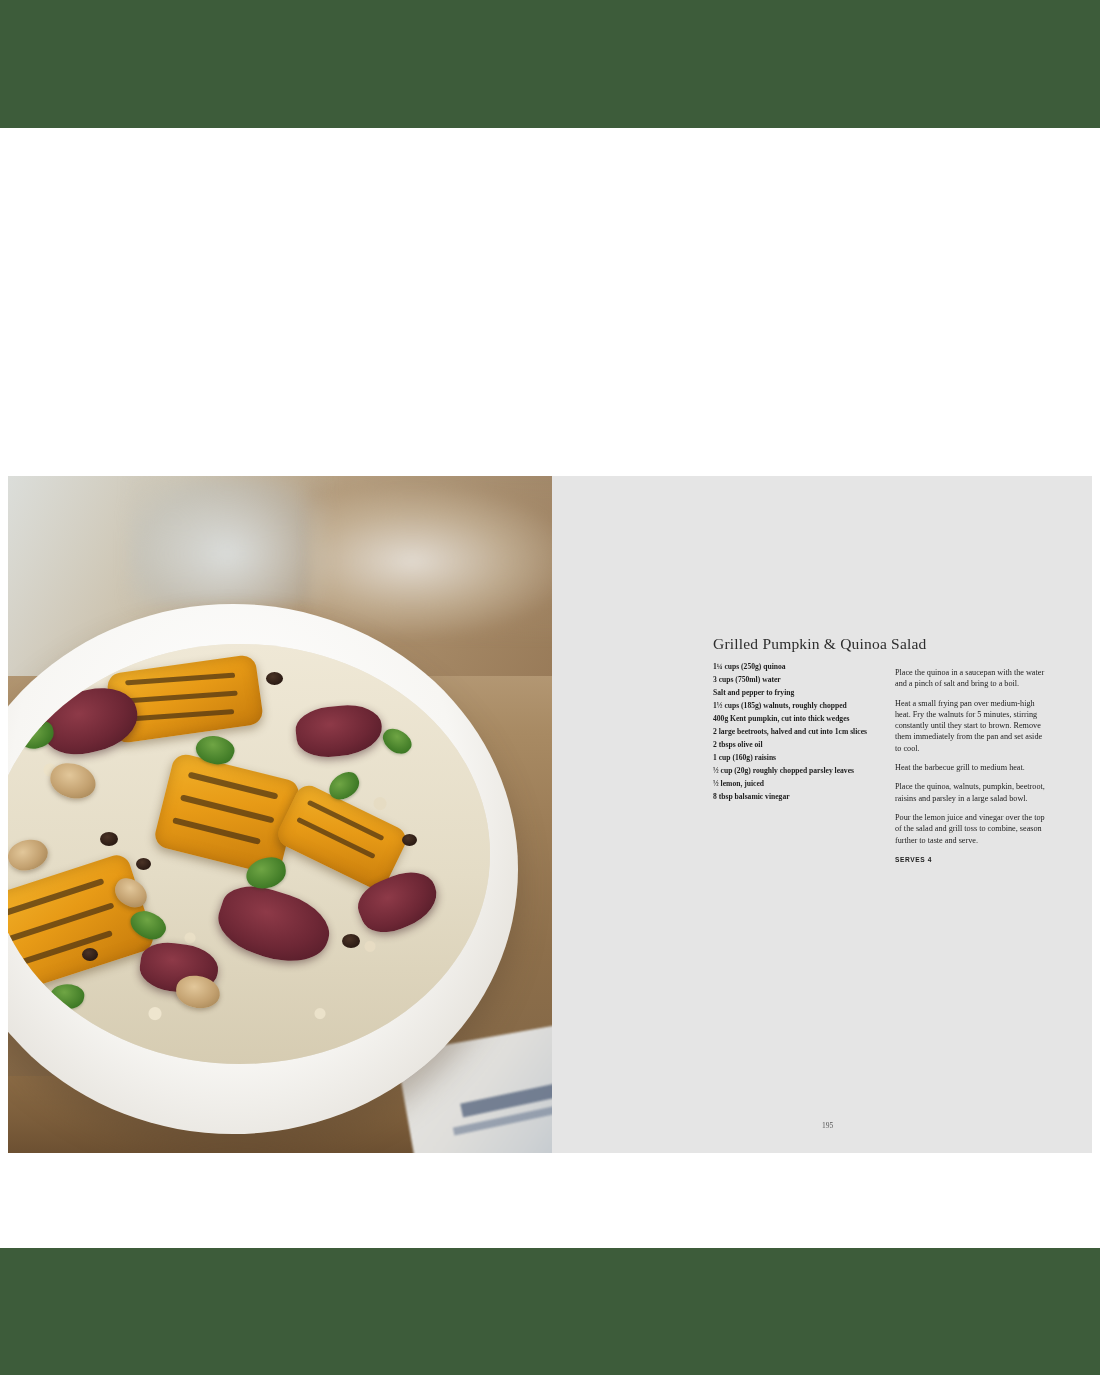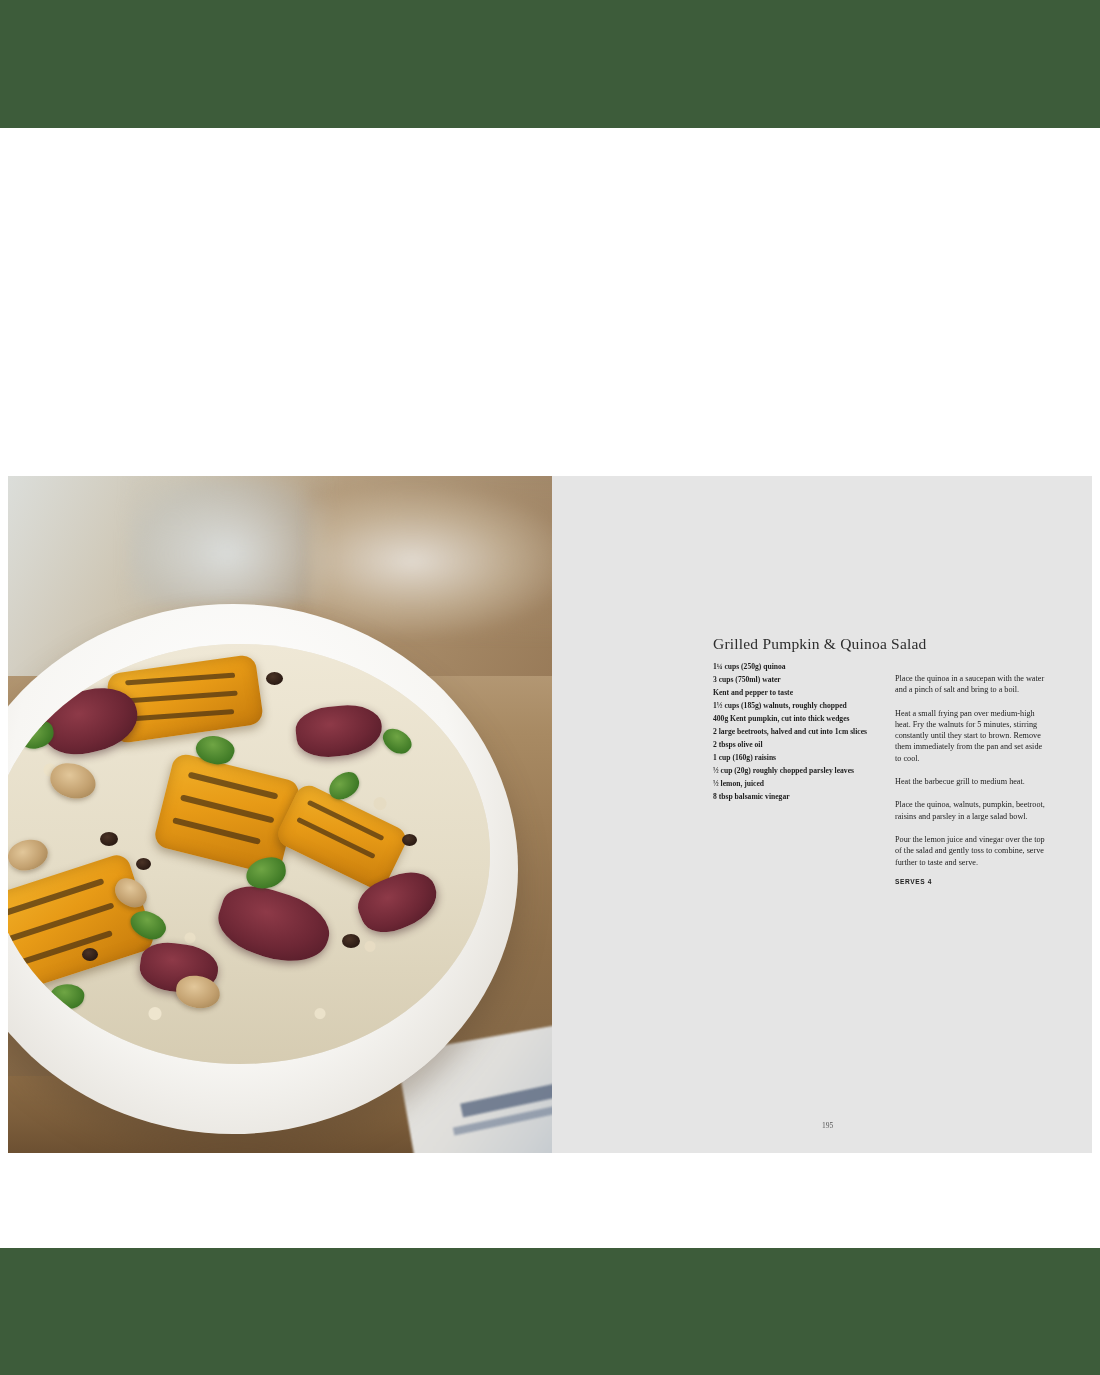--- a/index.html
+++ b/index.html
@@ -216,21 +216,21 @@
     position: absolute;
     left: 343px;
     top: 185px;
     width: 155px;
     font-family: "Liberation Serif", serif;
     font-size: 8.2px;
     line-height: 11.3px;
     color: #1c1c1c;
   }
   .method p {
-    margin: 12px 0 8px 0;
+    margin: 6px 0 8px 0;
     font-family: Liberation Serif, serif;
   }
   .serves {
     font-family: "Liberation Sans", sans-serif;
     font-size: 6.6px;
     font-weight: bold;
     letter-spacing: 0.6px;
     color: #1c1c1c;
     margin-top: 4px;
   }
@@ -320,38 +320,38 @@
     </div>
 
     <div class="recipe-page">
 
       <div class="recipe-title">Grilled Pumpkin &amp; Quinoa Salad</div>
 
       <div class="ingredients">
         <ul>
           <li>1¼ cups (250g) quinoa</li>
           <li>3 cups (750ml) water</li>
-          <li>Kent and pepper to taste</li>
+          <li>Salt and pepper to frying</li>
           <li>1½ cups (185g) walnuts, roughly chopped</li>
           <li>400g Kent pumpkin, cut into thick wedges</li>
           <li>2 large beetroots, halved and cut into 1cm slices</li>
           <li>2 tbsps olive oil</li>
           <li>1 cup (160g) raisins</li>
           <li>½ cup (20g) roughly chopped parsley leaves</li>
           <li>½ lemon, juiced</li>
           <li>8 tbsp balsamic vinegar</li>
         </ul>
       </div>
 
       <div class="method">
         <p>Place the quinoa in a saucepan with the water and a pinch of salt and bring to a boil.</p>
         <p>Heat a small frying pan over medium-high heat. Fry the walnuts for 5 minutes, stirring constantly until they start to brown. Remove them immediately from the pan and set aside to cool.</p>
         <p>Heat the barbecue grill to medium heat.</p>
         <p>Place the quinoa, walnuts, pumpkin, beetroot, raisins and parsley in a large salad bowl.</p>
-        <p>Pour the lemon juice and vinegar over the top of the salad and gently toss to combine, serve further to taste and serve.</p>
+        <p>Pour the lemon juice and vinegar over the top of the salad and grill toss to combine, season further to taste and serve.</p>
         <div class="serves">SERVES 4</div>
       </div>
 
       <div class="folio">195</div>
 
     </div>
 
   </div>
 </div>
 

